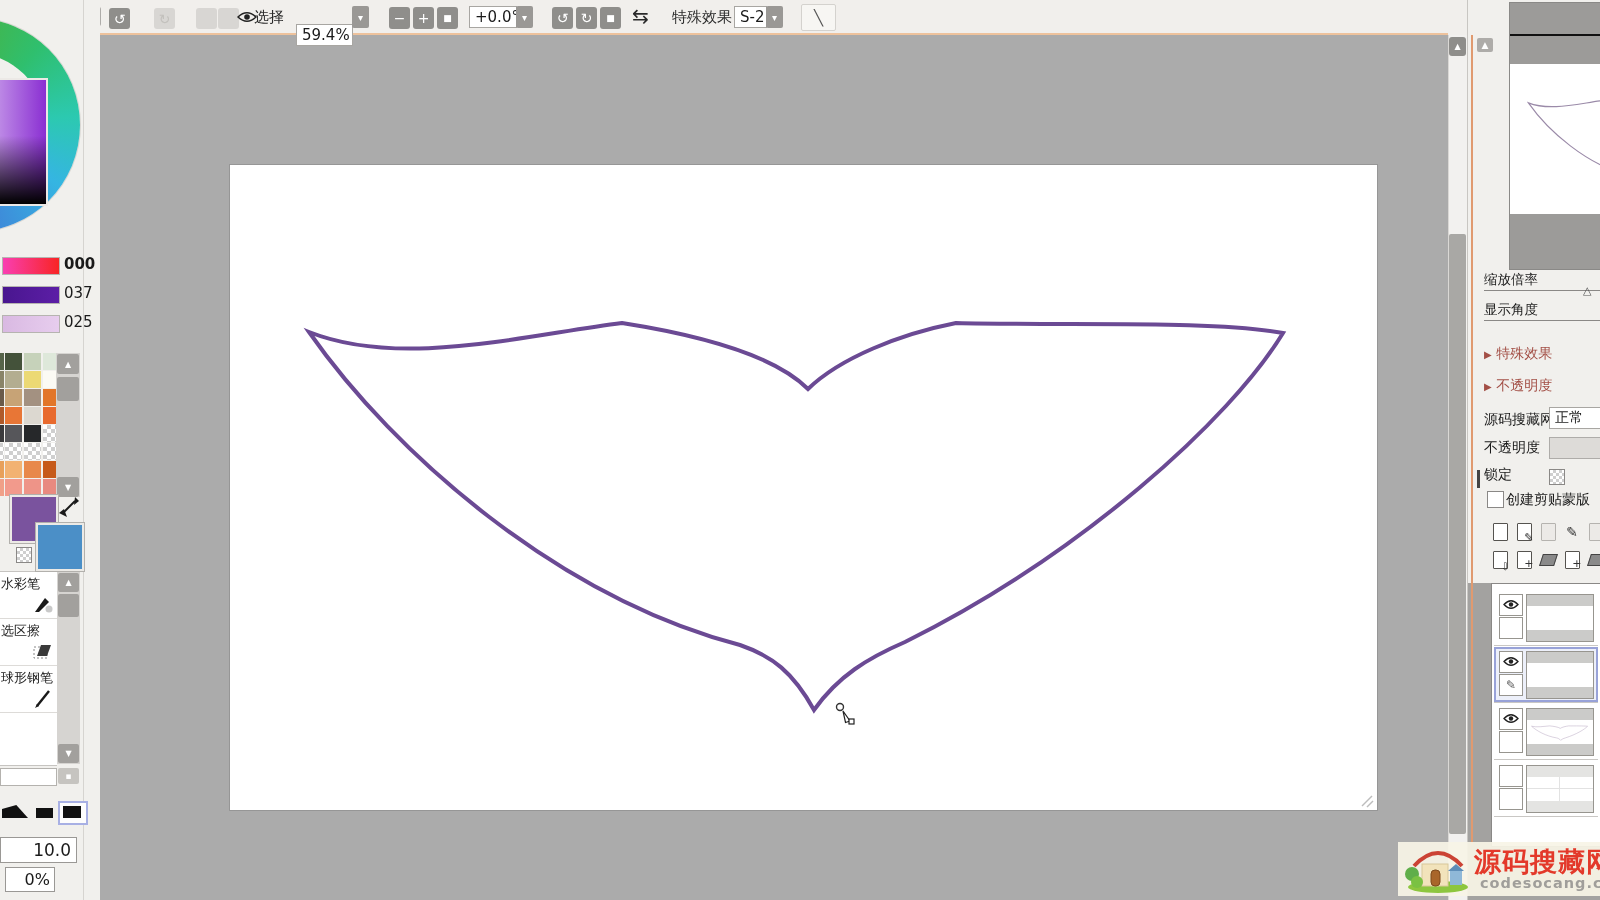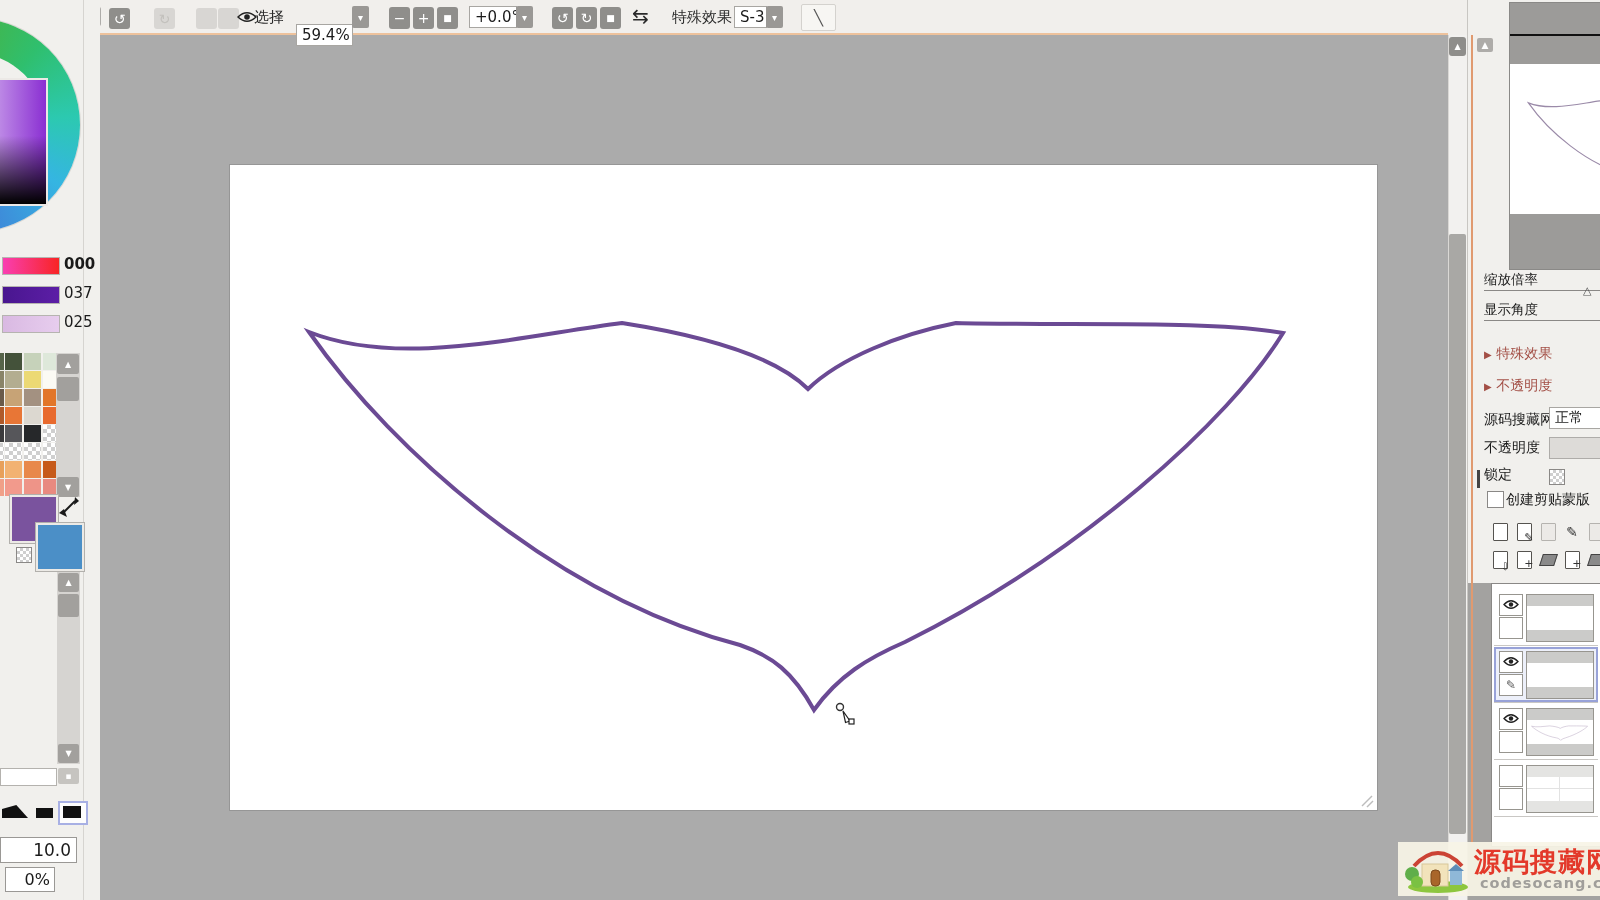--- a/index.html
+++ b/index.html
@@ -88,21 +88,21 @@
     <div class="tbtn" style="left:305px;top:7px;height:22px;">−</div>
     <div class="tbtn" style="left:329px;top:7px;height:22px;">+</div>
     <div class="tbtn" style="left:353px;top:7px;height:22px;font-size:9px;">■</div>
     <div class="combo" style="left:385px;top:6px;width:41px;height:20px;">+0.0°</div>
     <div class="dropbtn" style="left:432px;top:6px;width:17px;height:22px;">▾</div>
     <div class="tbtn" style="left:468px;top:7px;height:22px;">↺</div>
     <div class="tbtn" style="left:492px;top:7px;height:22px;">↻</div>
     <div class="tbtn" style="left:516px;top:7px;height:22px;font-size:9px;">■</div>
     <span class="glyph" style="left:548px;top:4px;font-size:20px;">⇆</span>
     <span class="glyph" style="left:588px;top:8px;font-size:15px;">特殊效果</span>
-    <div class="combo" style="left:650px;top:6px;width:26px;height:20px;">S-3</div>
+    <div class="combo" style="left:650px;top:6px;width:26px;height:20px;">S-2</div>
     <div class="dropbtn" style="left:682px;top:6px;width:17px;height:22px;">▾</div>
     <div class="abs" style="left:717px;top:4px;width:33px;height:25px;background:#f7f6f3;border:1px solid #d4d2ce;border-radius:2px;
                 display:flex;align-items:center;justify-content:center;color:#555;font-size:15px;">
       <span>╲</span>
     </div>
   </div>
   <div class="abs" style="left:84px;top:29px;width:13px;height:11px;background:#b6b4b0;border-radius:2px;"></div>
 
   <div id="left-panel">
     <div class="abs" style="left:83px;top:0;width:1px;height:900px;background:#d6d4d0;"></div>
@@ -164,20 +164,43 @@
 
     <div class="abs" style="left: 12px; top: 497px; width: 44px; height: 44px; box-shadow: rgb(236, 234, 230) 0px 0px 0px 2px, rgb(178, 176, 172) 0px 0px 0px 3px; background: rgb(122, 83, 158);"></div>
     <div class="abs" style="left: 38px; top: 525px; width: 44px; height: 44px; box-shadow: rgb(236, 234, 230) 0px 0px 0px 2px, rgb(178, 176, 172) 0px 0px 0px 3px; z-index: 2; background: rgb(75, 143, 199);"></div>
     <svg style="position:absolute;left:58px;top:496px;" width="22" height="22" viewBox="0 0 22 22">
       <line x1="5" y1="17" x2="17" y2="5" stroke="#1a1a1a" stroke-width="2"></line>
       <polygon points="17,1 21,5 16,9" fill="#1a1a1a"></polygon>
       <polygon points="1,17 6,13 9,21" fill="#1a1a1a"></polygon>
     </svg>
     <div class="abs checker" style="left:16px;top:547px;width:14px;height:14px;border:1px solid #8a8886;background-size:6px 6px;"></div>
 
+    <div class="abs" style="left:0;top:571px;width:57px;height:193px;background:#fff;border-top:1px solid #c6c4c1;border-bottom:1px solid #c6c4c1;">
+      <div class="tool-row">
+        <span class="tool-label">水彩笔</span>
+        <svg class="tool-ic" width="22" height="22" viewBox="0 0 22 22">
+          <path d="M3,19 L13,5 L17,9 L7,19 Z" fill="#1a1a1a"></path>
+          <circle cx="17" cy="16" r="3.5" fill="#c9c9c9"></circle>
+        </svg>
+      </div>
+      <div class="tool-row">
+        <span class="tool-label">选区擦</span>
+        <svg class="tool-ic" width="22" height="22" viewBox="0 0 22 22">
+          <rect x="2" y="7" width="13" height="11" fill="none" stroke="#888" stroke-width="1" stroke-dasharray="2,2"></rect>
+          <polygon points="9,5 19,5 15,16 5,16" fill="#3a3a3a"></polygon>
+        </svg>
+      </div>
+      <div class="tool-row">
+        <span class="tool-label">球形钢笔</span>
+        <svg class="tool-ic" width="22" height="22" viewBox="0 0 22 22">
+          <line x1="5" y1="19" x2="17" y2="4" stroke="#1a1a1a" stroke-width="2.4"></line>
+          <polygon points="3,21 7,19 5,17" fill="#1a1a1a"></polygon>
+        </svg>
+      </div>
+    </div>
     <div class="sbtrack" style="left:57px;top:571px;width:23px;height:193px;"></div>
     <div class="sbbtn" style="left:58px;top:573px;width:21px;height:19px;">▲</div>
     <div class="sbthumb" style="left:58px;top:594px;width:21px;height:23px;"></div>
     <div class="sbbtn" style="left:58px;top:744px;width:21px;height:19px;">▼</div>
 
     <div class="abs" style="left:0;top:768px;width:55px;height:16px;background:#fff;border:1px solid #b4b2ae;"></div>
     <div class="minibtn" style="left:58px;top:768px;width:21px;height:16px;background:#c6c4c0;">▪</div>
 
     <div class="abs" style="left:2px;top:805px;width:26px;height:13px;background:#111;clip-path:polygon(0 30%,55% 0,100% 100%,0 100%);"></div>
     <div class="abs" style="left:36px;top:808px;width:17px;height:10px;background:#111;"></div>

